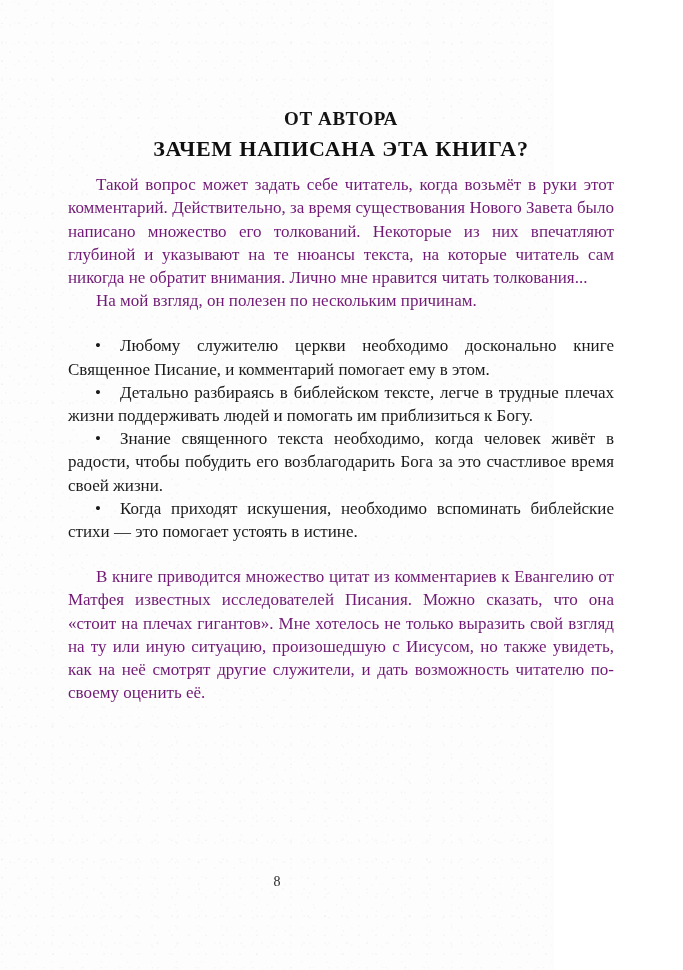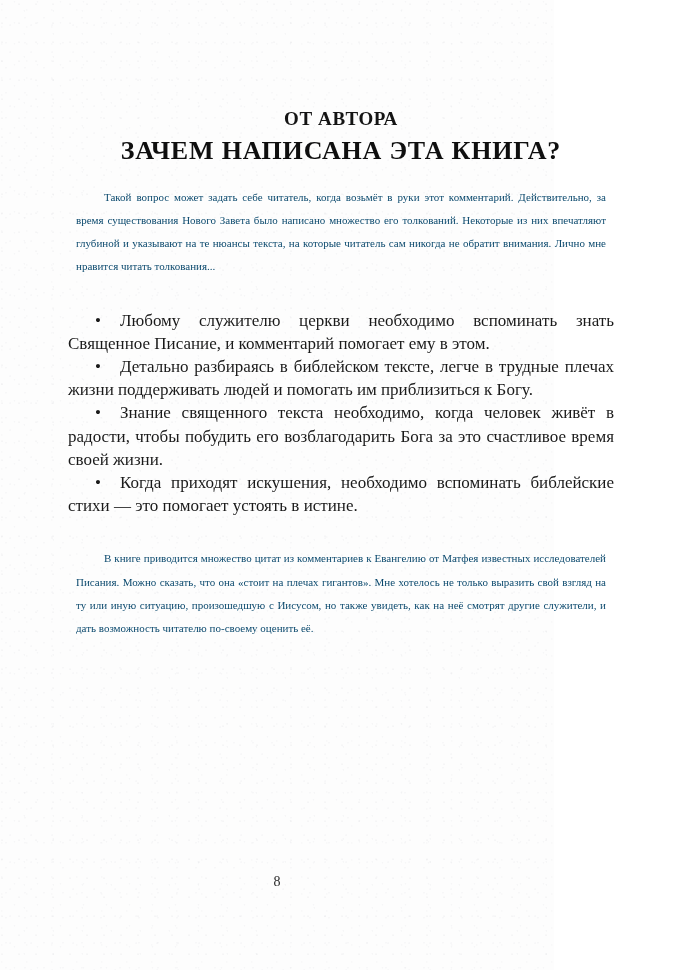--- a/index.html
+++ b/index.html
@@ -53,36 +53,36 @@
     letter-spacing: 0.6px;
     margin: 0;
     padding-top: 108px;
     line-height: 1.15;
     color: #141414;
   }
 
   .main-heading {
     text-align: center;
     font-weight: bold;
-    font-size: 26px;
+    font-size: 22px;
     letter-spacing: 0.8px;
     margin: 0;
     padding-top: 6px;
     line-height: 1.15;
     color: #0f0f0f;
   }
 
   .para {
-    margin: 8px;
-    font-size: 11px;
+    margin: 0;
+    font-size: 17px;
     line-height: 23.2px;
     text-align: justify;
     text-indent: 28px;
     hyphens: manual;
-    color: #0c4a6e;
+    color: #701a75;
   }
 
   .para.first-of-block {
     padding-top: 12px;
   }
 
   .block-gap {
     height: 22px;
   }
 
@@ -131,27 +131,28 @@
 
   <div id="content">
 
     <div class="eyebrow-heading">ОТ АВТОРА</div>
 
     <h1 class="main-heading">ЗАЧЕМ НАПИСАНА ЭТА КНИГА?</h1>
 
     <p class="para first-of-block">Такой вопрос может задать себе читатель, когда возьмёт в руки этот комментарий. Действительно, за время существования Нового Завета было написано множество его толкований. Некоторые из них впечатляют глубиной и указывают на те нюансы текста, на которые читатель сам никогда не обратит внимания. Лично мне нравится читать толкования...</p>
 
 
+    <p class="para">На мой взгляд, он полезен по нескольким причинам.</p>
 
     <div class="block-gap"></div>
 
     <ul class="bullet-list">
       <li class="bullet-item">
         <span class="bullet-mark">•</span>
-        <span>Любому служителю церкви необходимо вспоминать знать Священное Писание, и комментарий помогает ему в этом.</span>
+        <span>Любому служителю церкви необходимо досконально книге Священное Писание, и комментарий помогает ему в этом.</span>
       </li>
       <li class="bullet-item">
         <span class="bullet-mark">•</span>
         <span>Детально разбираясь в библейском тексте, легче в трудные плечах жизни поддерживать людей и помогать им приблизиться к Богу.</span>
       </li>
       <li class="bullet-item">
         <span class="bullet-mark">•</span>
         <span>Знание священного текста необходимо, когда человек живёт в радости, чтобы побудить его возблагодарить Бога за это счастливое время своей жизни.</span>
       </li>
       <li class="bullet-item">

